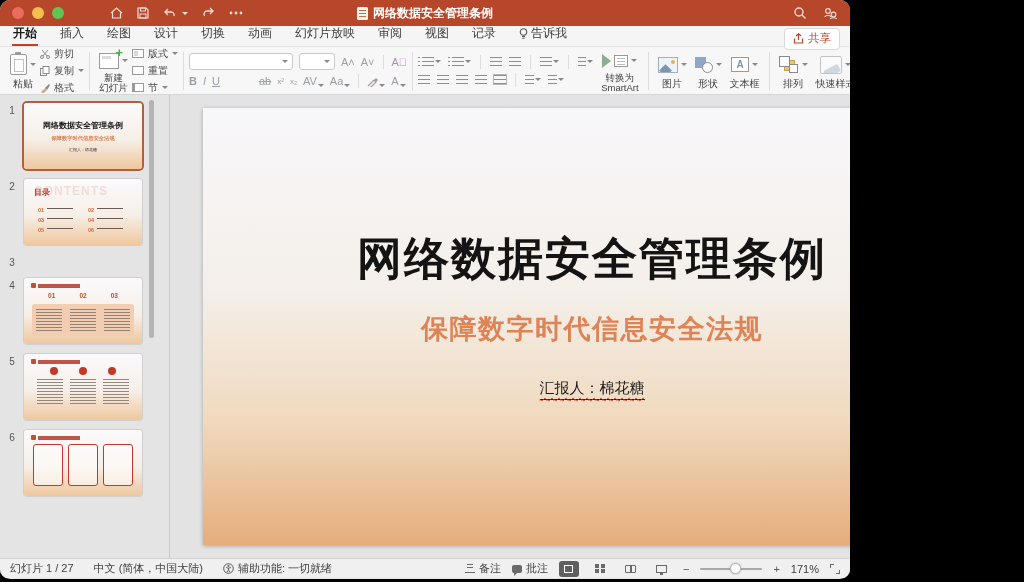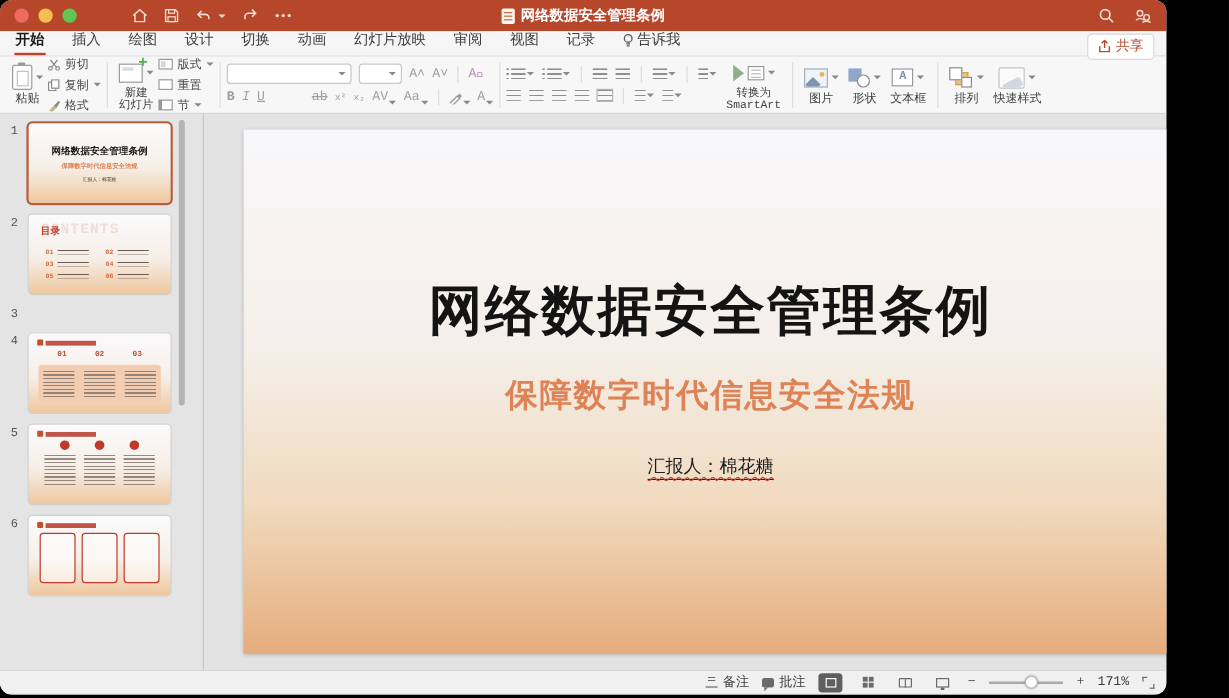--- a/index.html
+++ b/index.html
@@ -1,17 +1,17 @@
 <!DOCTYPE html>
 <html><head>
 <meta charset="utf-8">
 <style>
   * { margin:0; padding:0; box-sizing:border-box; }
   html,body { width:1024px; height:582px; background:#000; font-family:"Liberation Sans","DejaVu Sans",sans-serif; overflow:hidden; }
-  .window { position:absolute; left:0; top:0; width:972px; height:579px; border-radius:10px; overflow:hidden; background:#e3e3e3;font-family:Liberation Mono, monospace; }
+  .window { position:absolute; left:0; top:0; width:850px; height:579px; border-radius:10px; overflow:hidden; background:#e3e3e3; }
 
   
   .titlebar { height:26px; background:#B7472A; display:flex; align-items:center; padding:0 10px; position:relative; }
   .lights { display:flex; gap:8px; margin-left:2px; }
   .light { width:12px; height:12px; border-radius:50%; }
   .light.r { background:#ec6a5e; } .light.y { background:#f5bf4f; } .light.g { background:#61c554; }
   .tb-icons { display:flex; align-items:center; gap:14px; margin-left:46px; color:#f6ded6; }
   .tb-ic { display:flex; align-items:center; gap:2px; }
   .tb-title { position:absolute; left:50%; transform:translateX(-50%); display:flex; align-items:center; gap:5px; color:#fff; font-size:12px; font-weight:700; }
   .doc-ic { width:11px; height:13px; background:#f8f4ef; border-radius:1.5px; position:relative; }
@@ -582,20 +582,32 @@
     <div class="main">
       <div class="slide">
         <div class="s-title">网络数据安全管理条例</div>
         <div class="s-sub">保障数字时代信息安全法规</div>
         <div><span class="s-pres">汇报人：棉花糖</span></div>
       </div>
     </div>
   </div>
 
   <div class="statusbar">
+    <div class="sb-left">
+      <span>幻灯片 1 / 27</span>
+      <span>中文 (简体，中国大陆)</span>
+      <span class="sb-it">
+        <svg width="11" height="11" viewBox="0 0 11 11">
+            <circle cx="5.5" cy="5.5" r="4.8" stroke="#555" stroke-width="1" fill="none"></circle>
+            <circle cx="5.5" cy="3" r="1" fill="#555"></circle>
+            <path d="M3 4.5 L5.5 5.2 L8 4.5 M5.5 5.2 V7 L4 9 M5.5 7 L7 9" stroke="#555" stroke-width="0.9" fill="none"></path>
+          </svg>
+        <span>辅助功能: 一切就绪</span>
+      </span>
+    </div>
     <div class="sb-right">
       <span class="sb-it">
           <span class="notes-ic"></span>
           <span>备注</span>
         </span>
       <span class="sb-it">
           <span class="cmt-ic"></span>
           <span>批注</span>
         </span>
       <span class="viewbtn sel">

